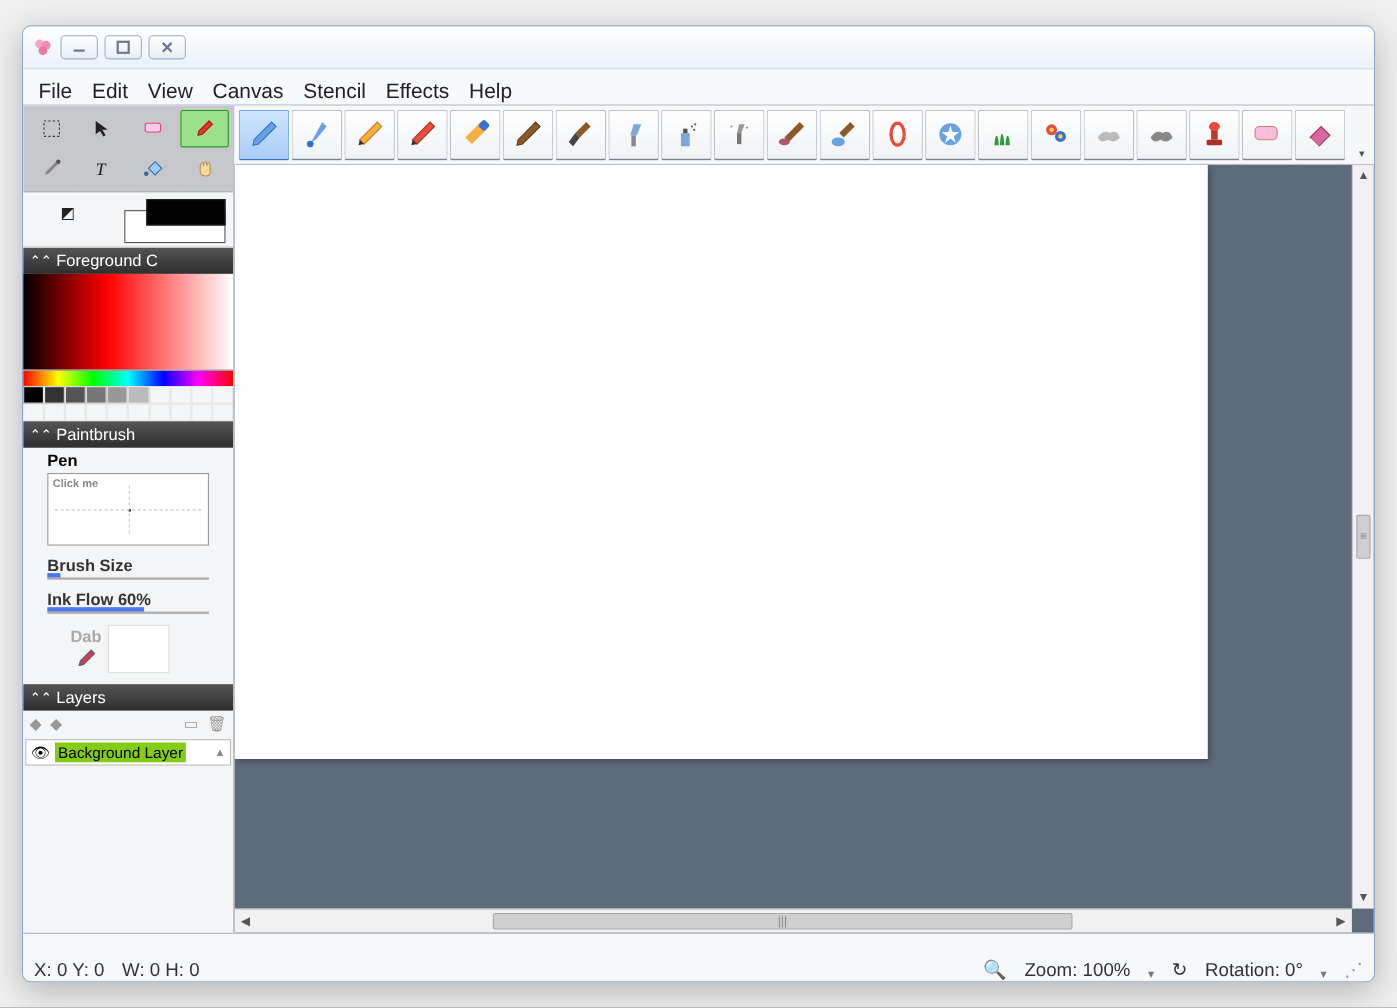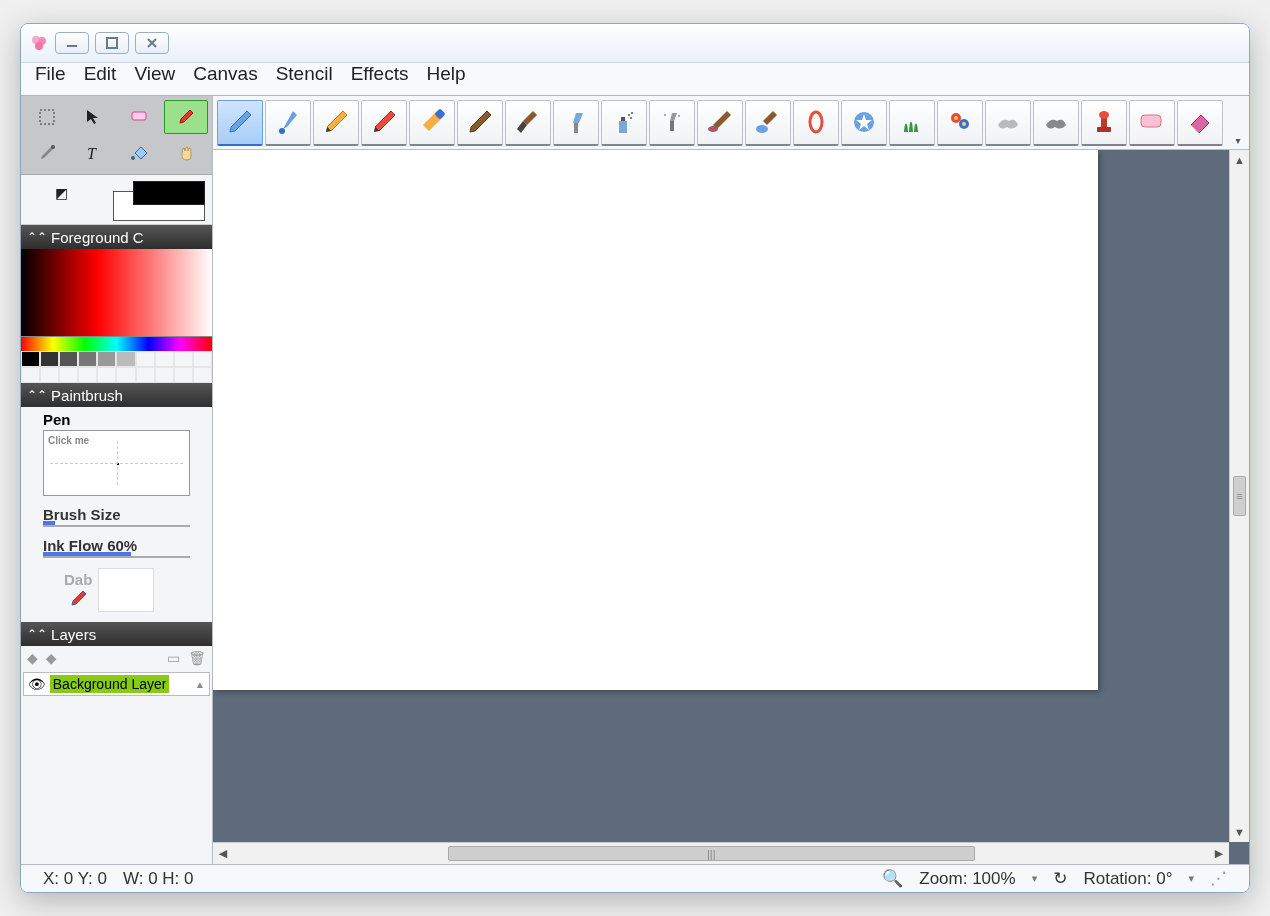--- a/index.html
+++ b/index.html
@@ -37,21 +37,21 @@
 .titlebar .title { font-size: 17px; color: #333; flex:1; }
 .win-controls { display:flex; gap:6px; }
 .win-btn {
   width: 34px; height: 22px; border:1px solid #9bb0c8; border-radius:4px;
   background: linear-gradient(#fff,#e8eef6);
   display:flex;align-items:center;justify-content:center;
   font-size:14px;color:#6a7a8d;cursor:default;
 }
 .menubar {
   height: 34px;
-  display:flex;align-items:flex-start;
+  display:flex;align-items:flex-end;
   gap: 18px;
   padding: 0 14px;
   border-top:1px solid #d0d8e2;
   border-bottom:1px solid #aeb8c6;
   background:#f7f9fc;
   font-size:19px;color:#222;
 }
 .menubar div { cursor:default; }
 .body {
   flex:1; display:flex; overflow:hidden;
@@ -164,22 +164,22 @@
 .vscroll .up,.vscroll .down{height:20px;display:flex;align-items:center;justify-content:center;color:#555;font-size:11px;}
 .vscroll .grip{position:absolute;left:3px;right:3px;top:50%;height:40px;margin-top:-20px;background:#cfcfcf;border:1px solid #aaa;border-radius:2px;display:flex;align-items:center;justify-content:center;color:#888;font-size:11px;}
 .hscroll {
   position:absolute;left:0;right:20px;bottom:0;height:22px;
   background:#f1f1f1;border-top:1px solid #c9c9c9;display:flex;align-items:center;
 }
 .hscroll .left,.hscroll .right{width:20px;text-align:center;color:#555;font-size:11px;}
 .hscroll .track{flex:1;position:relative;height:100%;}
 .hscroll .thumb{position:absolute;left:22%;top:3px;bottom:3px;width:54%;background:#cfcfcf;border:1px solid #aaa;border-radius:2px;display:flex;align-items:center;justify-content:center;color:#888;font-size:11px;}
 .statusbar {
-  height:28px;border-top:1px solid #b3bac4;background:#f6f8fb;
-  display:flex;align-items:center;font-size:17px;color:#333;padding:0 22px;gap:16px;
+  height:44px;border-top:1px solid #b3bac4;background:#f6f8fb;
+  display:flex;align-items:flex-end;font-size:17px;color:#333;padding:0 10px;gap:16px;
 }
 .statusbar .spacer{flex:1;}
 svg{display:block;}
 </style>
 </head>
 <body>
 
 <div class="window">
 
   <div class="titlebar">

